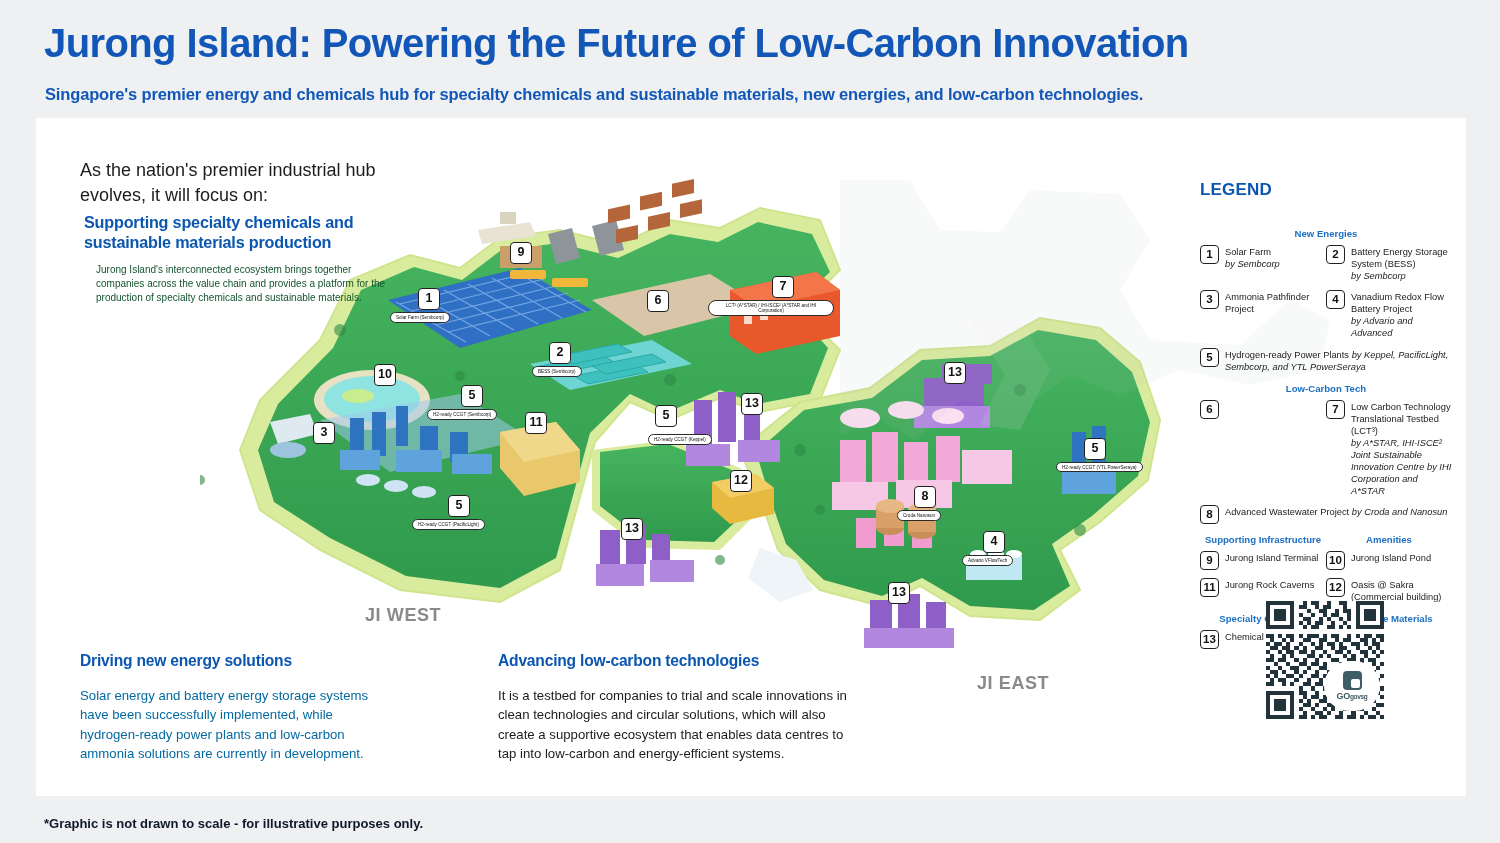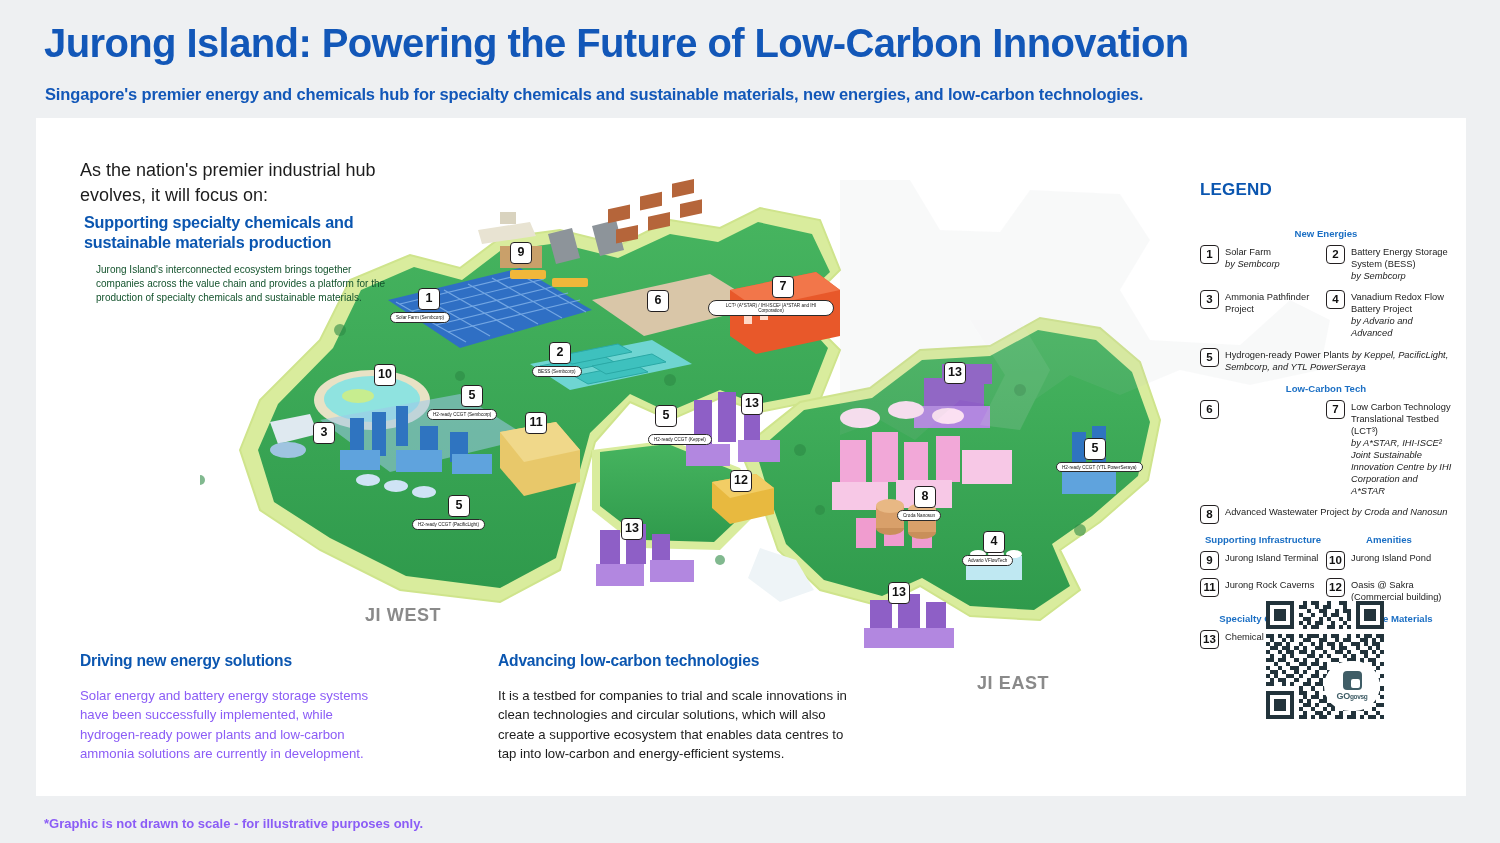--- a/index.html
+++ b/index.html
@@ -44,33 +44,33 @@
   }
   .p-spec {
     position: absolute; left: 96px; top: 263px; width: 300px;
     font-size: 10px; color: #14532d; line-height: 1.38;
   }
   .h-energy {
     position: absolute; left: 80px; top: 652px; width: 330px; font-size: 15.6px;
   }
   .p-energy {
     position: absolute; left: 80px; top: 686px; width: 305px;
-    font-size: 13.2px; color: #8b5cf6; line-height: 1.46;
+    font-size: 13.2px; color: #0369a1; line-height: 1.46;
   }
   .h-lowcarb {
     position: absolute; left: 498px; top: 652px; width: 360px; font-size: 15.6px;
   }
   .p-lowcarb {
     position: absolute; left: 498px; top: 686px; width: 360px;
     font-size: 13.2px; color: #1c1c1c; line-height: 1.46;
   }
 
   .footnote {
     position: absolute; left: 44px; top: 816px;
-    font-size: 13px; font-weight: bold; color: #8b5cf6;
+    font-size: 13px; font-weight: bold; color: #0f172a;
   }
 
   
   .region-cap {
     position: absolute; font-size: 18px; font-weight: bold;
     color: #8a8a8a; letter-spacing: 0.6px;
   }
   #cap-west { left: 365px; top: 605px; }
   #cap-east { left: 977px; top: 673px; }
 

